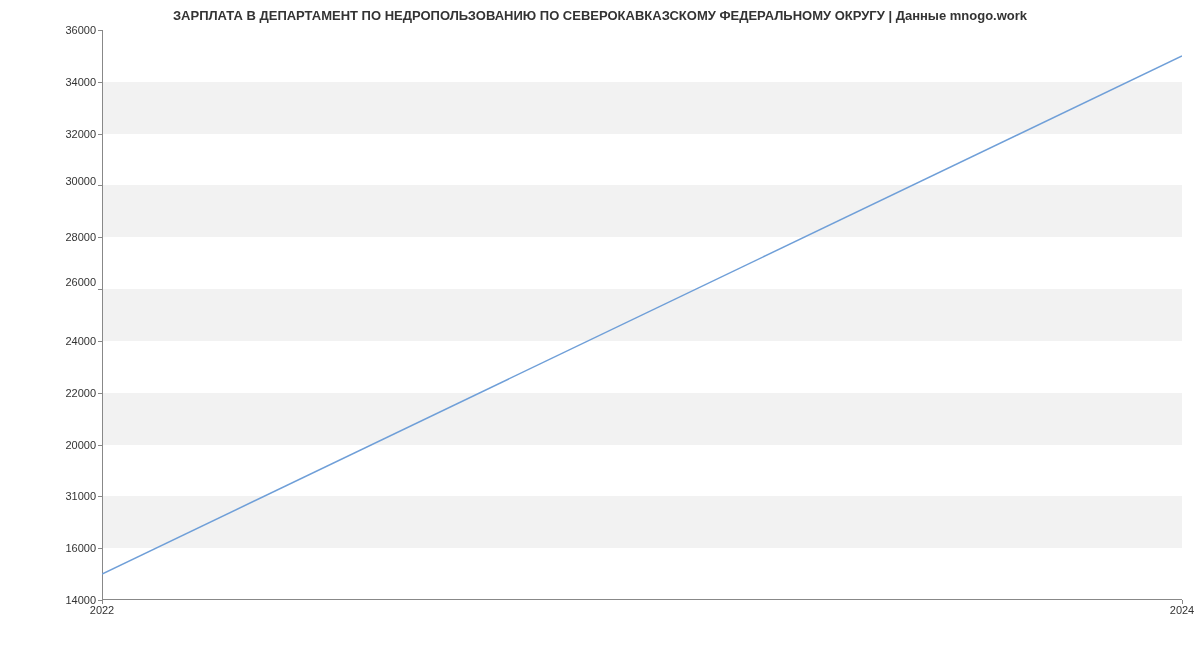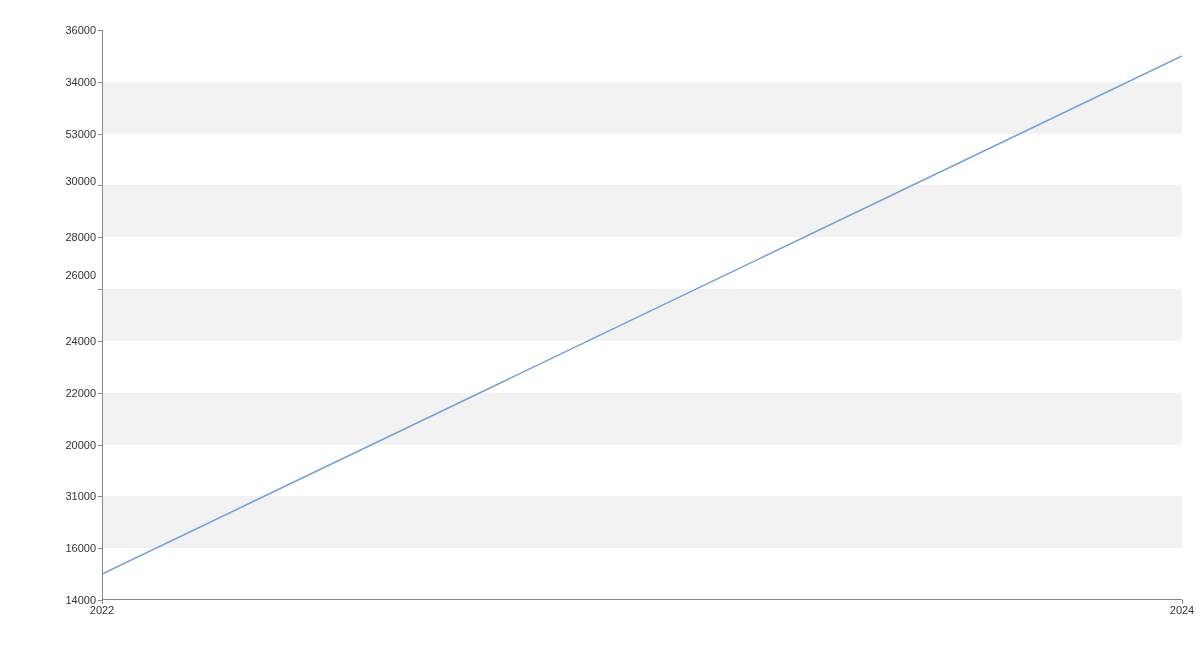--- a/index.html
+++ b/index.html
@@ -88,20 +88,21 @@
       left: 0;
       top: 0;
       width: 1080px;
       height: 570px;
     }
   </style>
 </head>
 <body>
 
 <div class="chart-container">
+  <div class="chart-title">ЗАРПЛАТА В ДЕПАРТАМЕНТ ПО НЕДРОПОЛЬЗОВАНИЮ ПО СЕВЕРОКАВКАЗСКОМУ ФЕДЕРАЛЬНОМУ ОКРУГУ | Данные mnogo.work</div>
 
   <div class="plot-area">
       <div class="grid-band" style="top: 51.8182px; height: 51.8182px;"></div>
       <div class="grid-band" style="top: 155.455px; height: 51.8182px;"></div>
       <div class="grid-band" style="top: 259.091px; height: 51.8182px;"></div>
       <div class="grid-band" style="top: 362.727px; height: 51.8182px;"></div>
       <div class="grid-band" style="top: 466.364px; height: 51.8182px;"></div>
     <div class="axis-line-left"></div>
     <div class="axis-line-bottom"></div>
     <svg class="data-line" id="line-svg" viewBox="0 0 1080 570" preserveAspectRatio="none">
@@ -113,27 +114,27 @@
     <div class="y-tick-label" style="top: 548.182px;">16000</div>
     <div class="y-tick-mark" style="top: 548.182px;"></div>
     <div class="y-tick-label" style="top: 496.364px;">31000</div>
     <div class="y-tick-mark" style="top: 496.364px;"></div>
     <div class="y-tick-label" style="top: 444.545px; margin-left: 10px;">20000</div>
     <div class="y-tick-mark" style="top: 444.545px;"></div>
     <div class="y-tick-label" style="top: 392.727px;">22000</div>
     <div class="y-tick-mark" style="top: 392.727px;"></div>
     <div class="y-tick-label" style="top: 340.909px;">24000</div>
     <div class="y-tick-mark" style="top: 340.909px;"></div>
-    <div class="y-tick-label" style="top: 275px;">26000</div>
+    <div class="y-tick-label" style="top: 282px;">26000</div>
     <div class="y-tick-mark" style="top: 289.091px;"></div>
     <div class="y-tick-label" style="top: 237.273px;">28000</div>
     <div class="y-tick-mark" style="top: 237.273px;"></div>
     <div class="y-tick-label" style="top: 181px; margin-left: 28px;">30000</div>
     <div class="y-tick-mark" style="top: 185.455px;"></div>
-    <div class="y-tick-label" style="top: 133.636px;">53000</div>
+    <div class="y-tick-label" style="top: 133.636px;">32000</div>
     <div class="y-tick-mark" style="top: 133.636px;"></div>
     <div class="y-tick-label" style="top: 81.8182px;">34000</div>
     <div class="y-tick-mark" style="top: 81.8182px;"></div>
     <div class="y-tick-label" style="top: 30px;">36000</div>
     <div class="y-tick-mark" style="top: 30px;"></div>
     <div class="x-tick-label" style="left: 102px;">2022</div>
     <div class="x-tick-mark" style="left: 102px;"></div>
     <div class="x-tick-label" style="left: 1182px;">2024</div>
     <div class="x-tick-mark" style="left: 1182px;"></div>
   </div>

